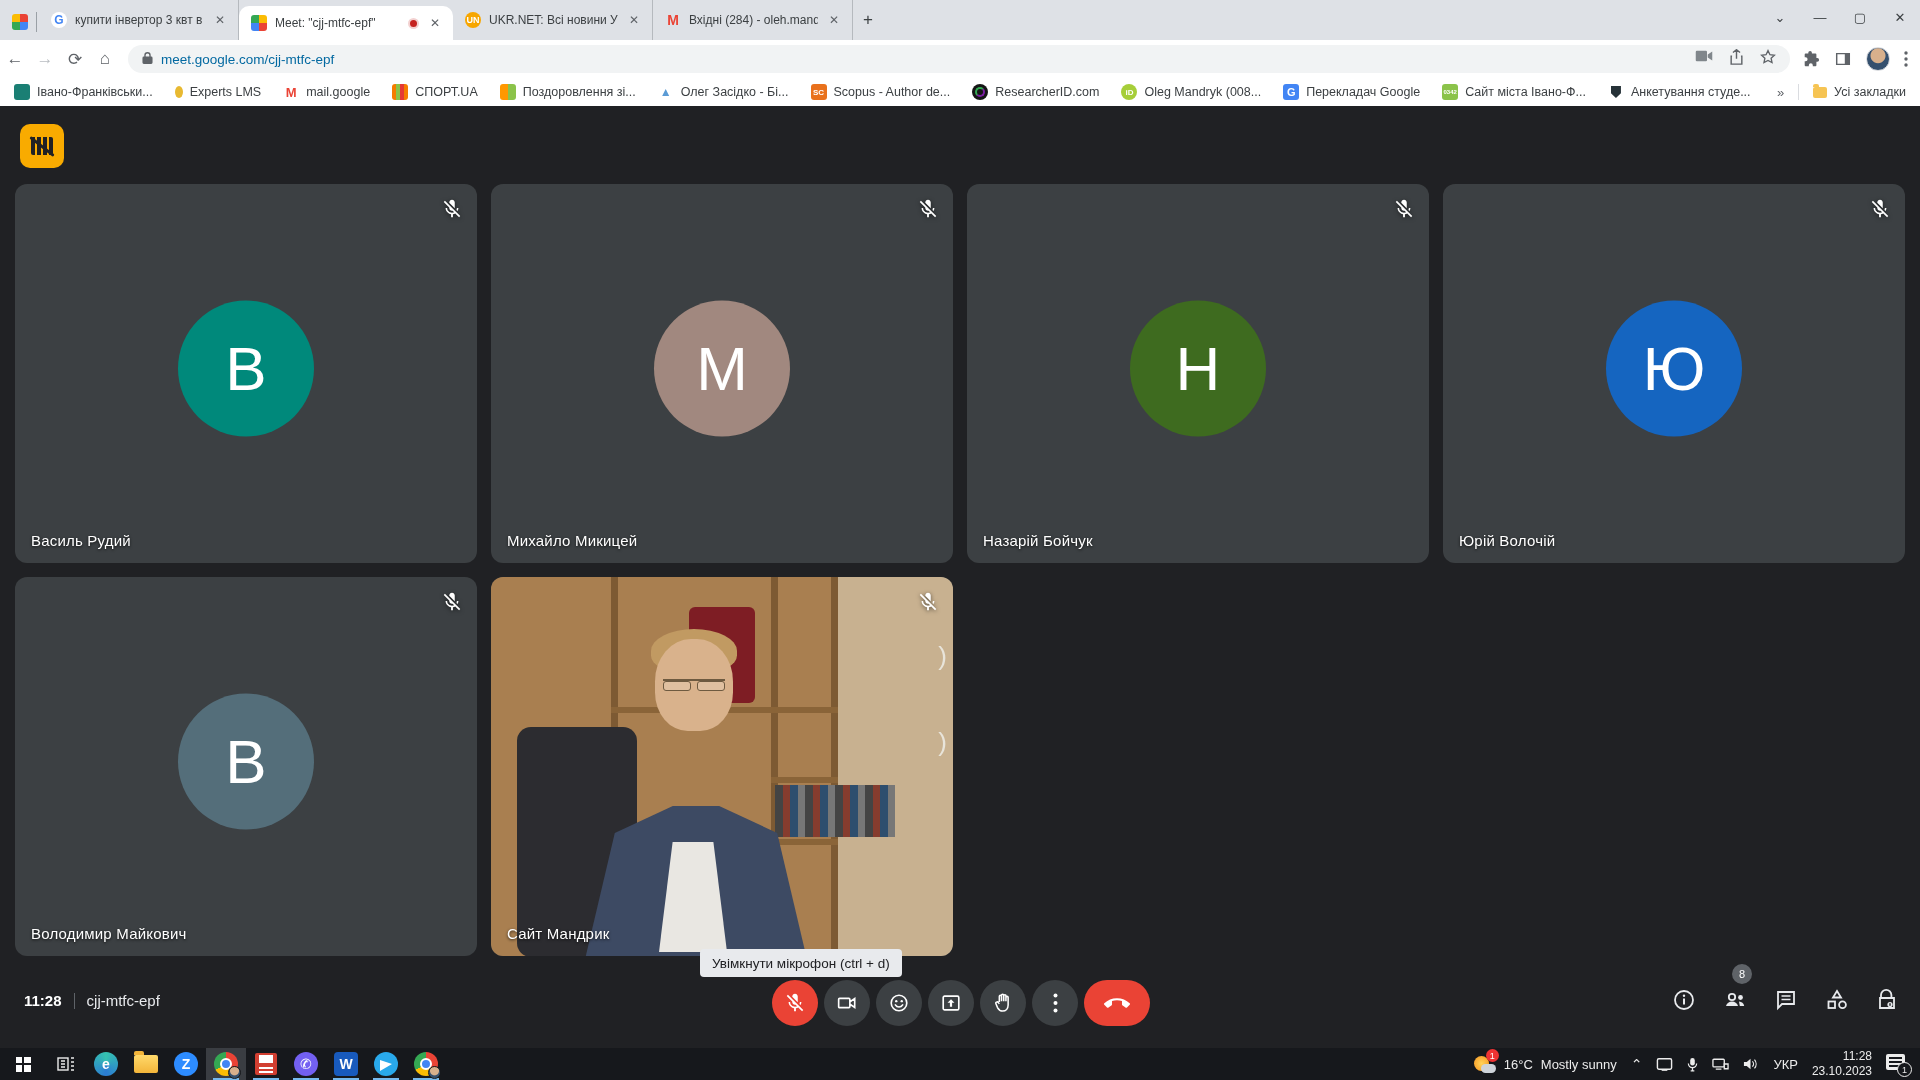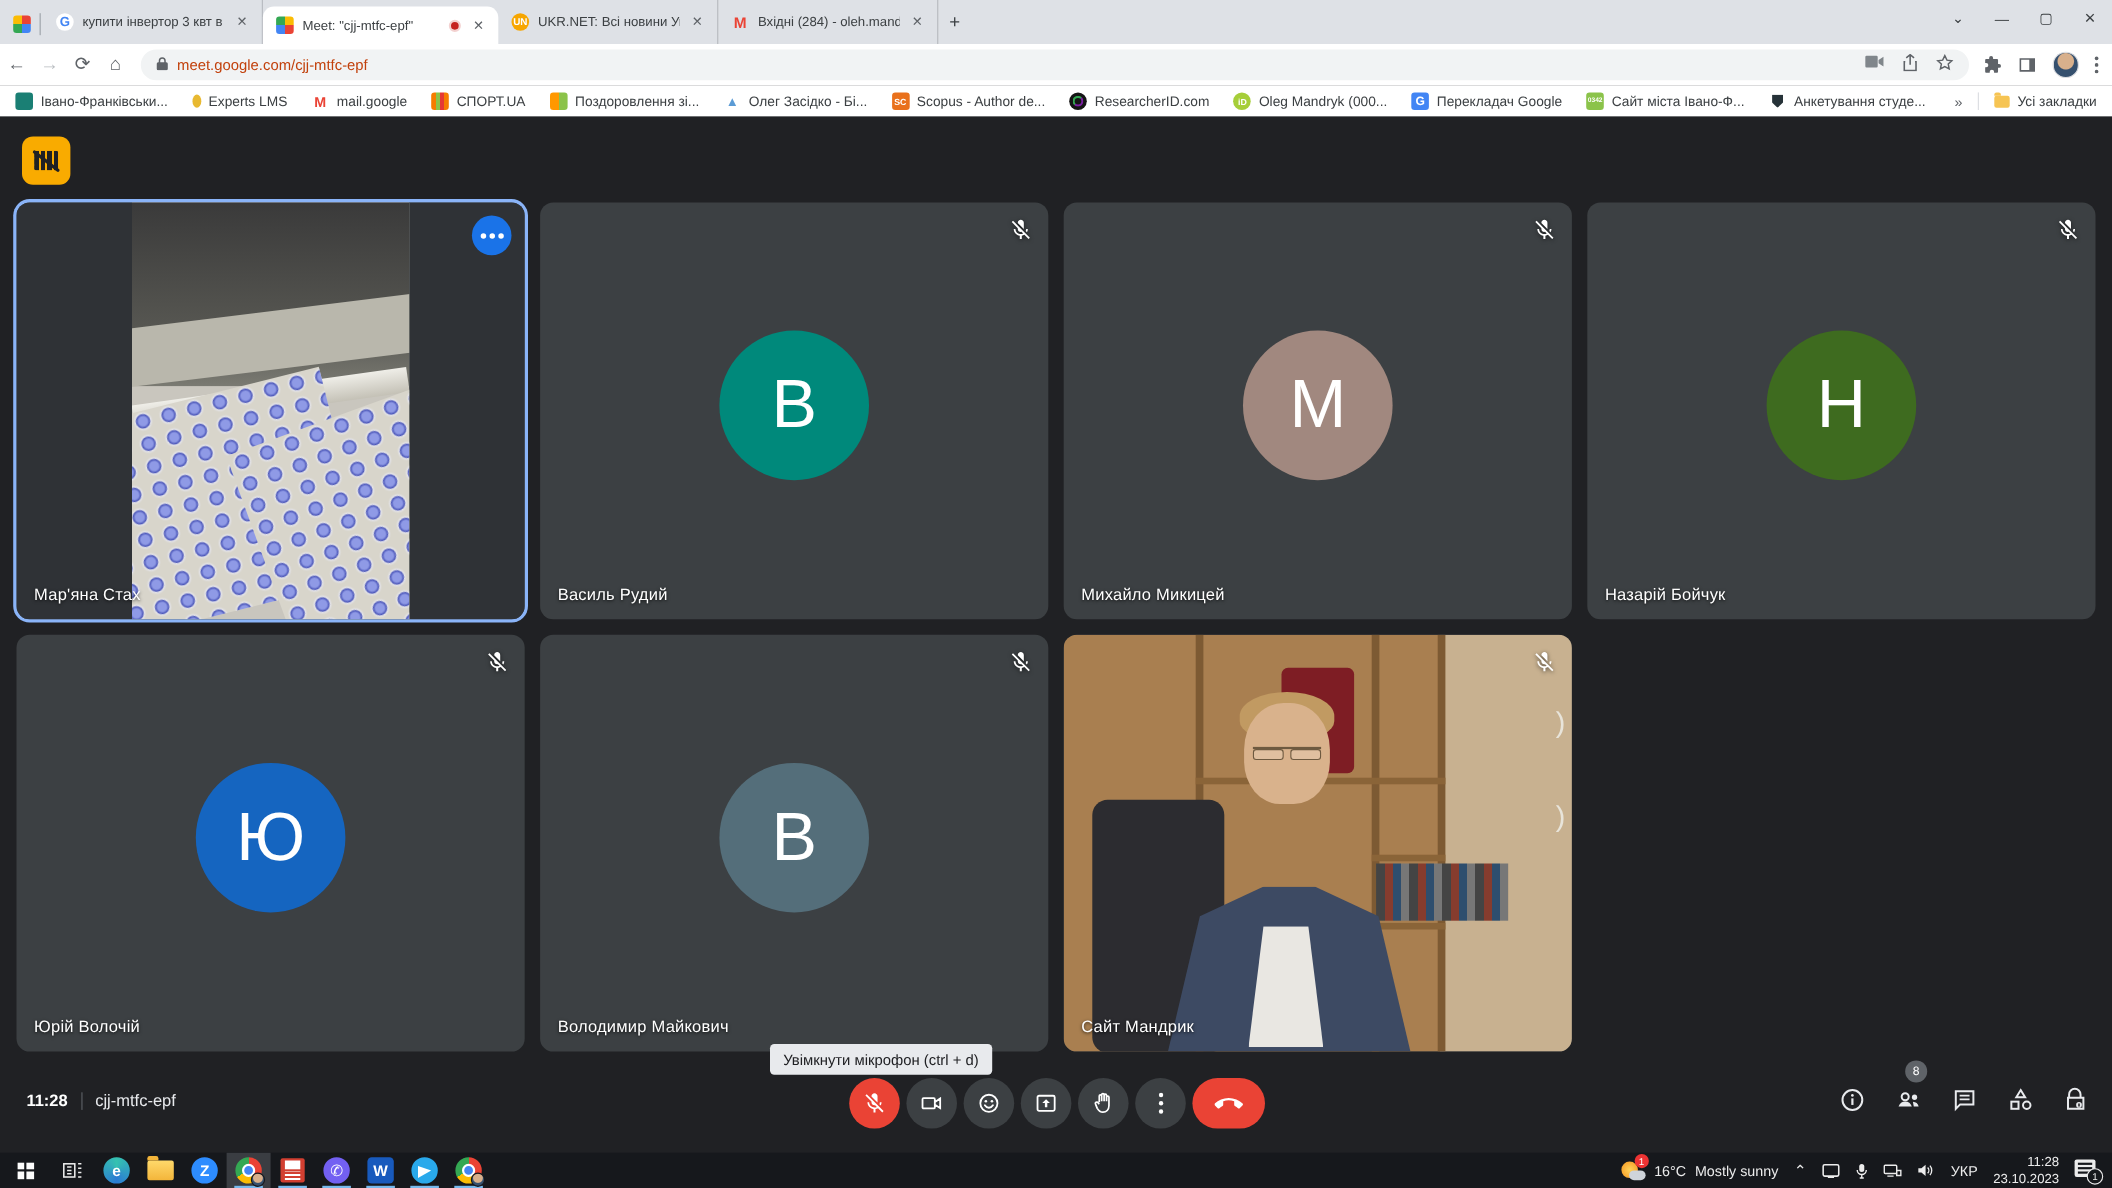--- a/index.html
+++ b/index.html
@@ -29,21 +29,21 @@
   .win-controls { position:absolute; right:0; top:0; height:34px; display:flex; align-items:center; }
   .win-btn { width:40px; text-align:center; color:#3c4043; font-size:13px; }
 
   .toolbar { position:absolute; left:0; top:40px; width:1920px; height:38px; background:#fff;
     display:flex; align-items:center; color:#5f6368; }
   .nav-ic { width:30px; text-align:center; font-size:17px; flex:0 0 auto; }
   .nav-ic.dim { color:#b9bdc1; }
   .omnibox { height:28px; background:#f1f3f4; border-radius:14px; flex:1 1 auto; margin:0 8px;
     display:flex; align-items:center; padding:0 10px; max-width:1690px; }
   .lock-ic { font-size:12px; margin:0 8px 0 4px; color:#5f6368; }
-  .url { font-size:13.5px; color:#c2410c; flex:1 1 auto; }
+  .url { font-size:13.5px; color:#0369a1; flex:1 1 auto; }
   .omni-right { display:flex; gap:16px; margin-right:4px; color:#5f6368; }
   .tb-right { display:flex; align-items:center; gap:14px; margin:0 12px 0 4px; }
   .tb-ic svg { display:block; }
   .avatar-mini { width:24px; height:24px; border-radius:50%;
     background:radial-gradient(circle at 50% 35%, #d8b08c 0 7px, #35506e 8px); border:1px solid #dadce0; }
 
   .bookmarks { position:absolute; left:0; top:78px; width:1920px; height:28px; background:#fff;
     display:flex; align-items:center; font-size:12.5px; color:#3c4043; padding-left:14px; }
   .bm { display:flex; align-items:center; gap:7px; margin-right:22px; white-space:nowrap; }
   .bm-ic { width:16px; height:16px; border-radius:3px; display:flex; align-items:center; justify-content:center;
@@ -338,21 +338,21 @@
   <span class="bm">
     <span class="bm-ic" style="background: rgb(233, 113, 28);">SC</span>
     <span>Scopus - Author de...</span>
     </span>
   <span class="bm">
     <span class="bm-ic bm-rid"></span>
     <span>ResearcherID.com</span>
     </span>
   <span class="bm">
     <span class="bm-ic circle" style="background: rgb(166, 206, 57);">iD</span>
-    <span>Oleg Mandryk (000...</span>
+    <span>Oleg Mandryk (008...</span>
     </span>
   <span class="bm">
     <span class="bm-ic" style="font-size: 11px; background: rgb(66, 133, 244);">G</span>
     <span>Перекладач Google</span>
     </span>
   <span class="bm">
     <span class="bm-ic tiny" style="background: rgb(139, 195, 74);">0342</span>
     <span>Сайт міста Івано-Ф...</span>
     </span>
   <span class="bm">
@@ -370,37 +370,20 @@
 
 <div class="meet">
   <div class="warn-chip">
     <span class="warn-glyph"></span>
       <span class="warn-slash"></span>
   </div>
 
   <div class="grid">
 
 
-    <div class="tile active">
-      <div class="scene-eggs">
-        <div class="eggs-video">
-          <div class="machine"></div>
-          <div class="machine-slab"></div>
-          <div class="tray-edge"></div>
-          <div class="tray tray1"></div>
-          <div class="tray tray2"></div>
-        </div>
-      </div>
-      <div class="more-btn">
-          <i></i>
-          <i></i>
-          <i></i>
-        </div>
-      <span class="pname">Мар'яна Стах</span>
-    </div>
 
     <div class="tile">
       <div class="avatar-big" style="background: rgb(0, 137, 123);">В</div>
       <span class="mic-off">
         <svg width="22" height="22" viewBox="0 0 24 24">
             <path fill="#fff" d="M19 11h-1.7c0 .74-.16 1.43-.43 2.05l1.23 1.23c.56-.98.9-2.09.9-3.28zm-4.02.17c0-.06.02-.11.02-.17V5c0-1.66-1.34-3-3-3S9 3.34 9 5v.18l5.98 5.99zM4.27 3L3 4.27l6.01 6.01V11c0 1.66 1.33 3 2.99 3 .22 0 .44-.03.65-.08l1.66 1.66c-.71.33-1.5.52-2.31.52-2.76 0-5.3-2.1-5.3-5.1H5c0 3.41 2.72 6.23 6 6.72V21h2v-3.28c.91-.13 1.77-.45 2.54-.9L19.73 21 21 19.73 4.27 3z"></path>
           </svg>
       </span>
       <span class="pname">Василь Рудий</span>
     </div>

